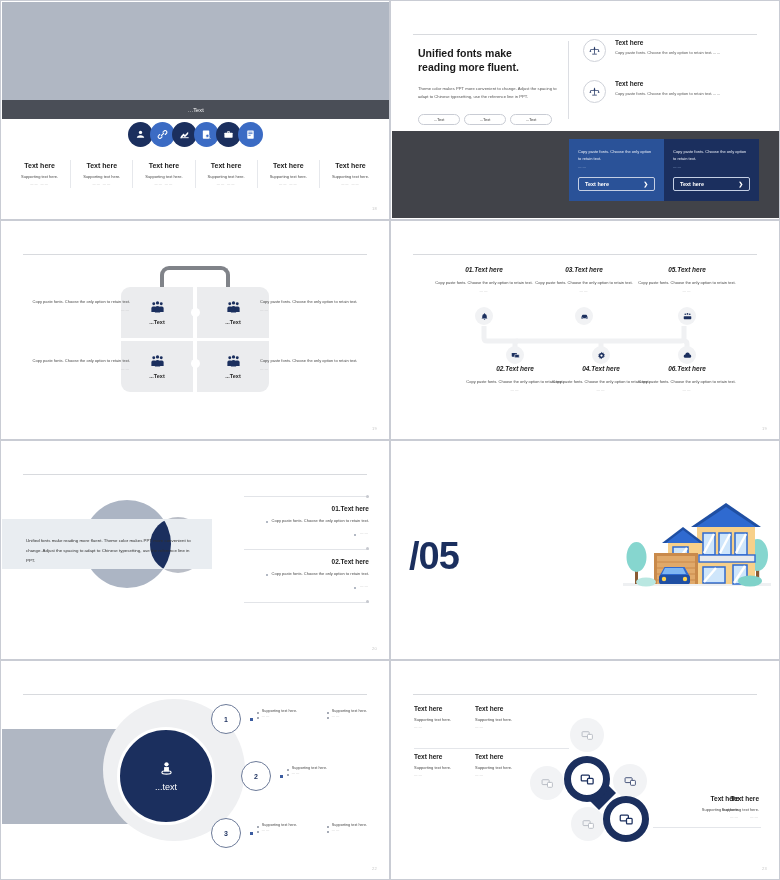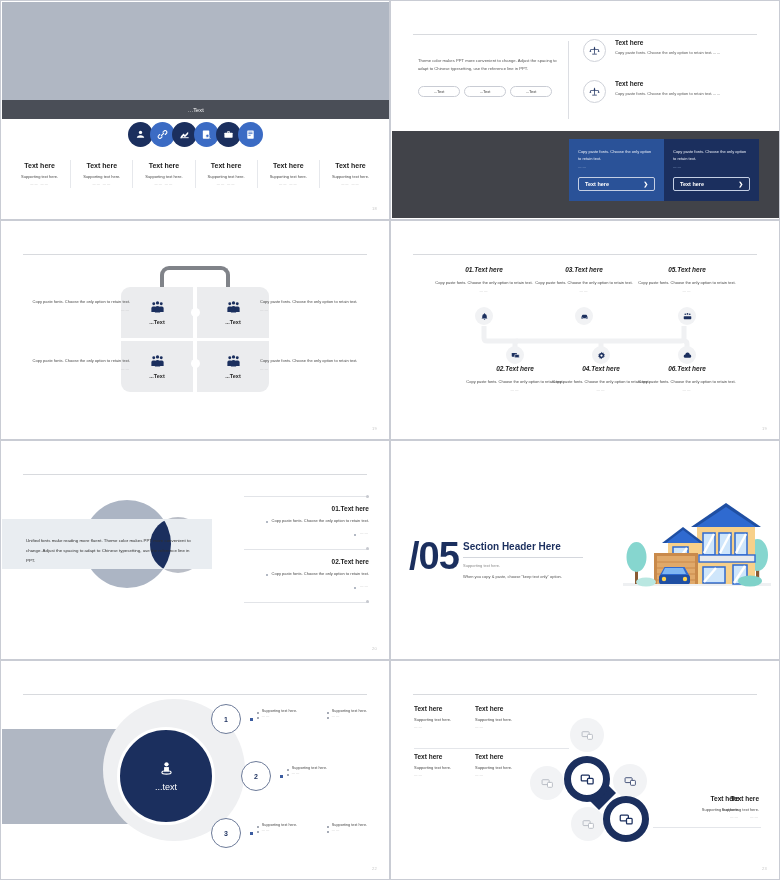--- a/index.html
+++ b/index.html
@@ -337,20 +337,24 @@
         <div class="s">Supporting text here.</div>
         <div class="d">—— ——</div>
       </div>
     </div>
     <div class="pagenum">18</div>
   </div>
 
   <div class="slide">
     <div class="hrule"></div>
     <div class="s2-left">
+      <h2>
+        <span>Unified fonts make</span><br>
+        <span>reading more fluent.</span>
+      </h2>
       <p>Theme color makes PPT more convenient to change. Adjust the spacing to adapt to Chinese typesetting, use the reference line in PPT.</p>
       <div class="s2-pills">
         <div class="s2-pill">...Text</div>
         <div class="s2-pill">...Text</div>
         <div class="s2-pill">...Text</div>
       </div>
     </div>
     <div class="s2-div"></div>
     <div class="s2-right">
       <div class="s2-item">
@@ -598,26 +602,20 @@
           <span class="dash">——</span>
         </div>
       </div>
       <div class="s5-line"></div>
     </div>
     <div class="pagenum">20</div>
   </div>
 
   <div class="slide">
     <div class="s6-num">/05</div>
-    <div class="s6-txt">
-      <h3>Section Header Here</h3>
-      <div class="u"></div>
-      <div class="s">Supporting text here.</div>
-      <div class="p">When you copy &amp; paste, choose “keep text only” option.</div>
-    </div>
     <div class="s6-art">
       <svg width="160" height="128" viewBox="0 0 160 128">
         <rect x="10" y="100" width="148" height="3" fill="#eef0f2"></rect>
 
         <rect x="22" y="82" width="3" height="19" fill="#8a5b33"></rect>
         <ellipse cx="23.5" cy="74" rx="10" ry="15" fill="#86d6cf"></ellipse>
         <rect x="143" y="82" width="3.2" height="19" fill="#8a5b33"></rect>
         <ellipse cx="144.5" cy="72" rx="10.5" ry="16" fill="#86d6cf"></ellipse>
 
         <rect x="84" y="44" width="58" height="57" fill="#f7d08a"></rect>

